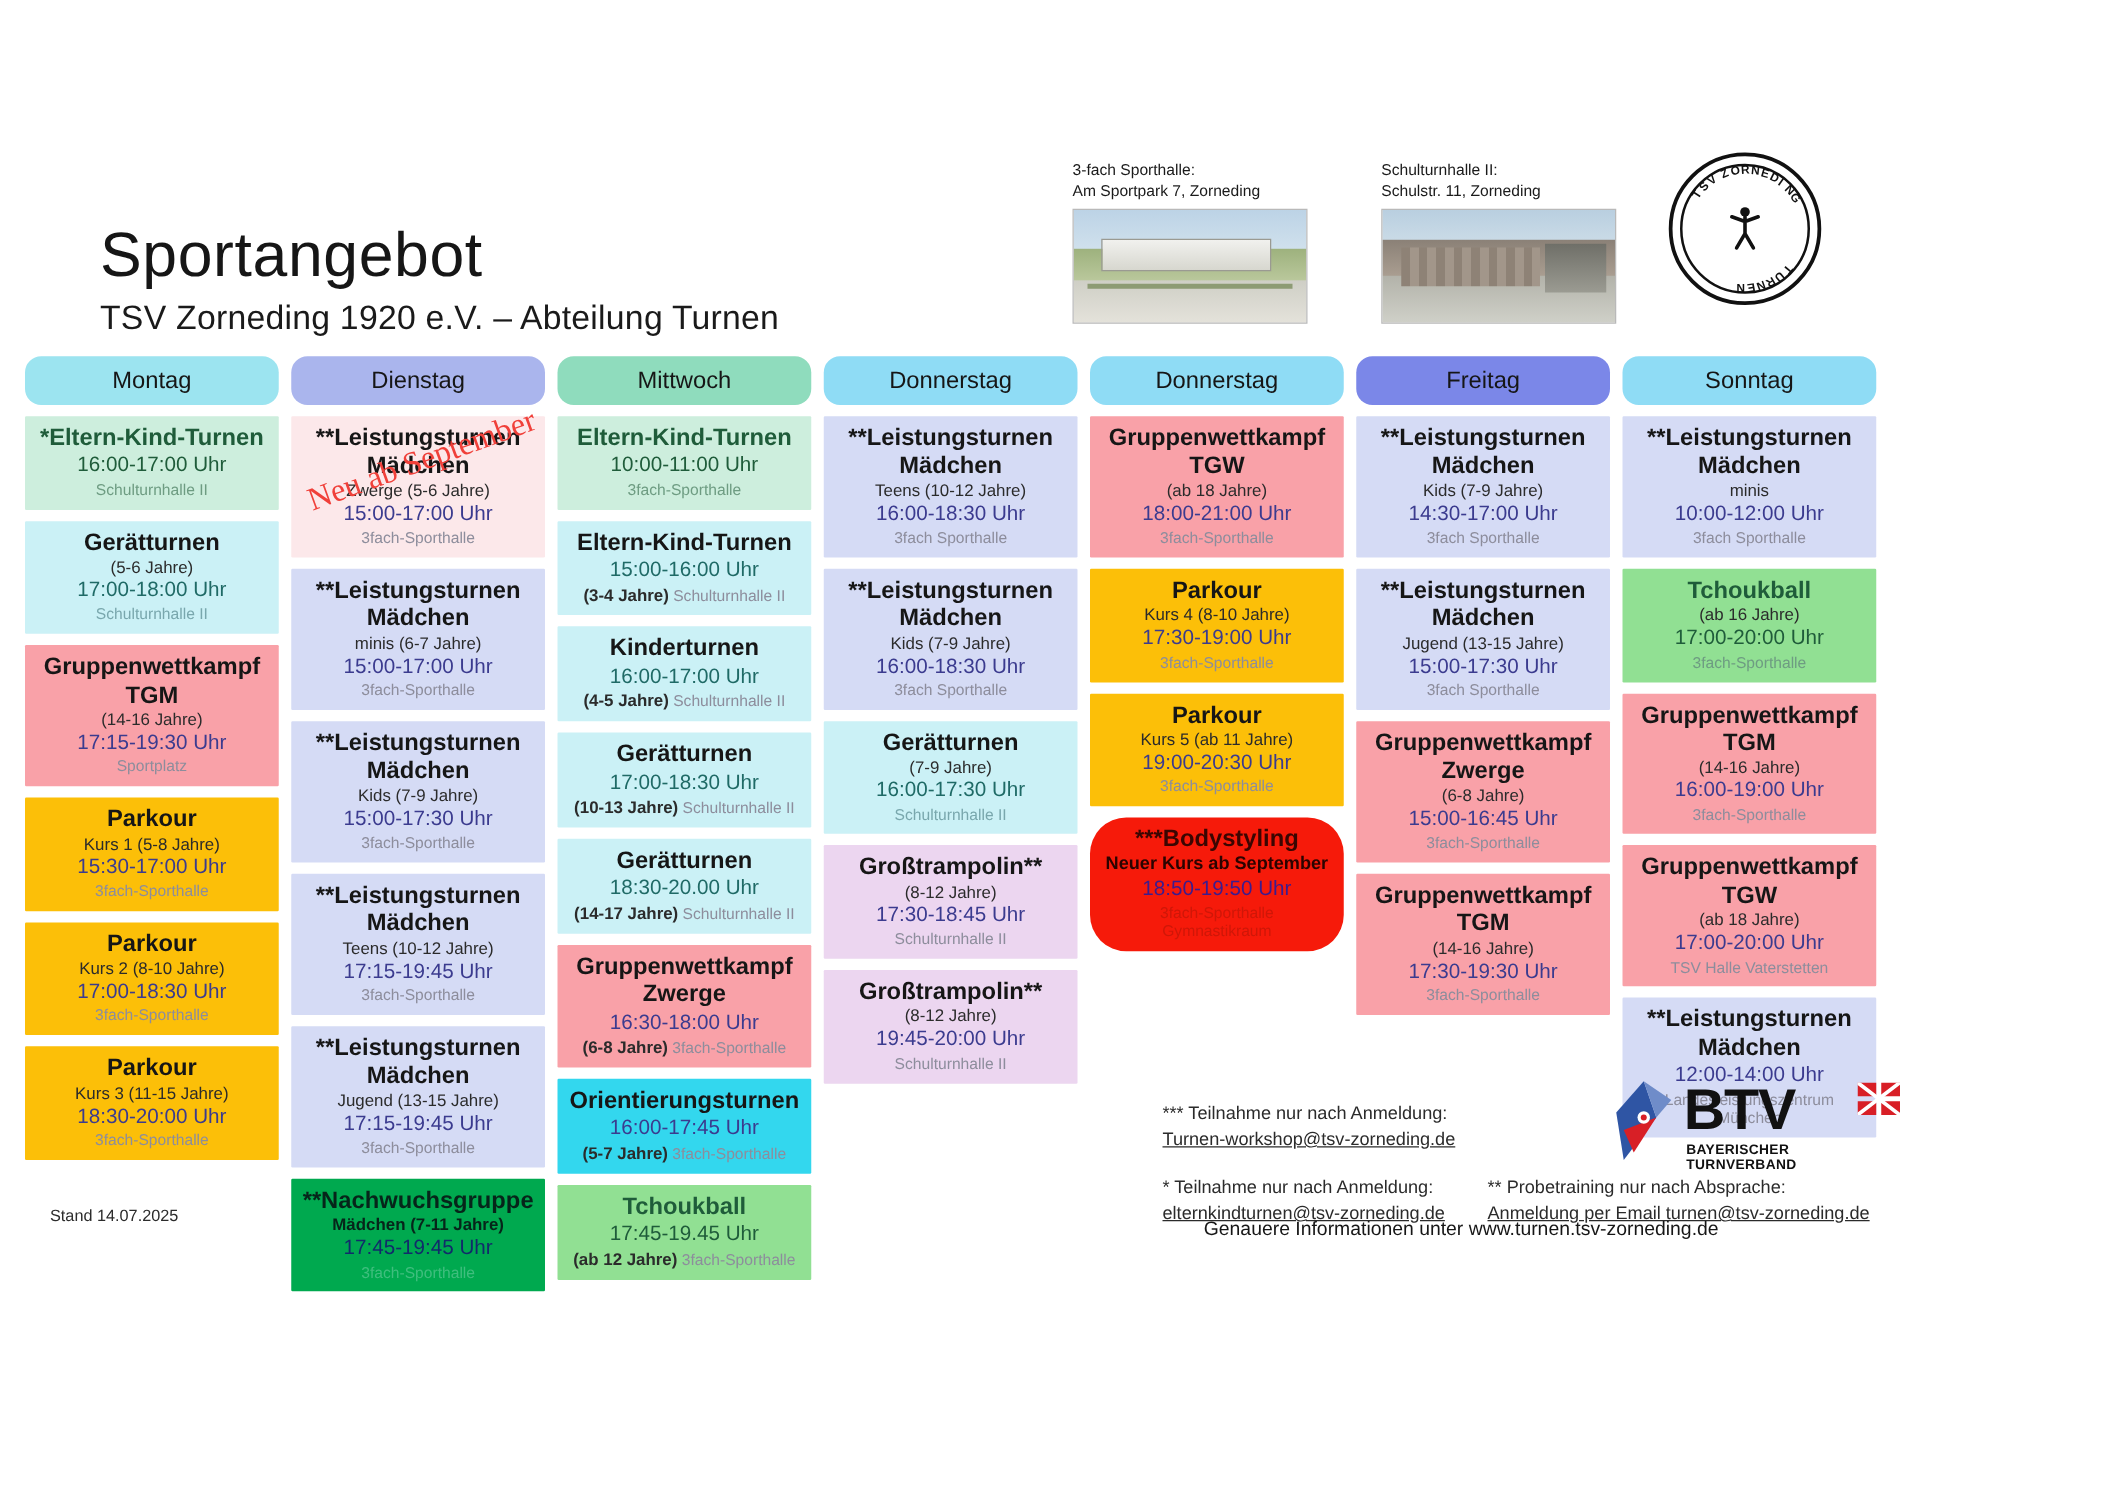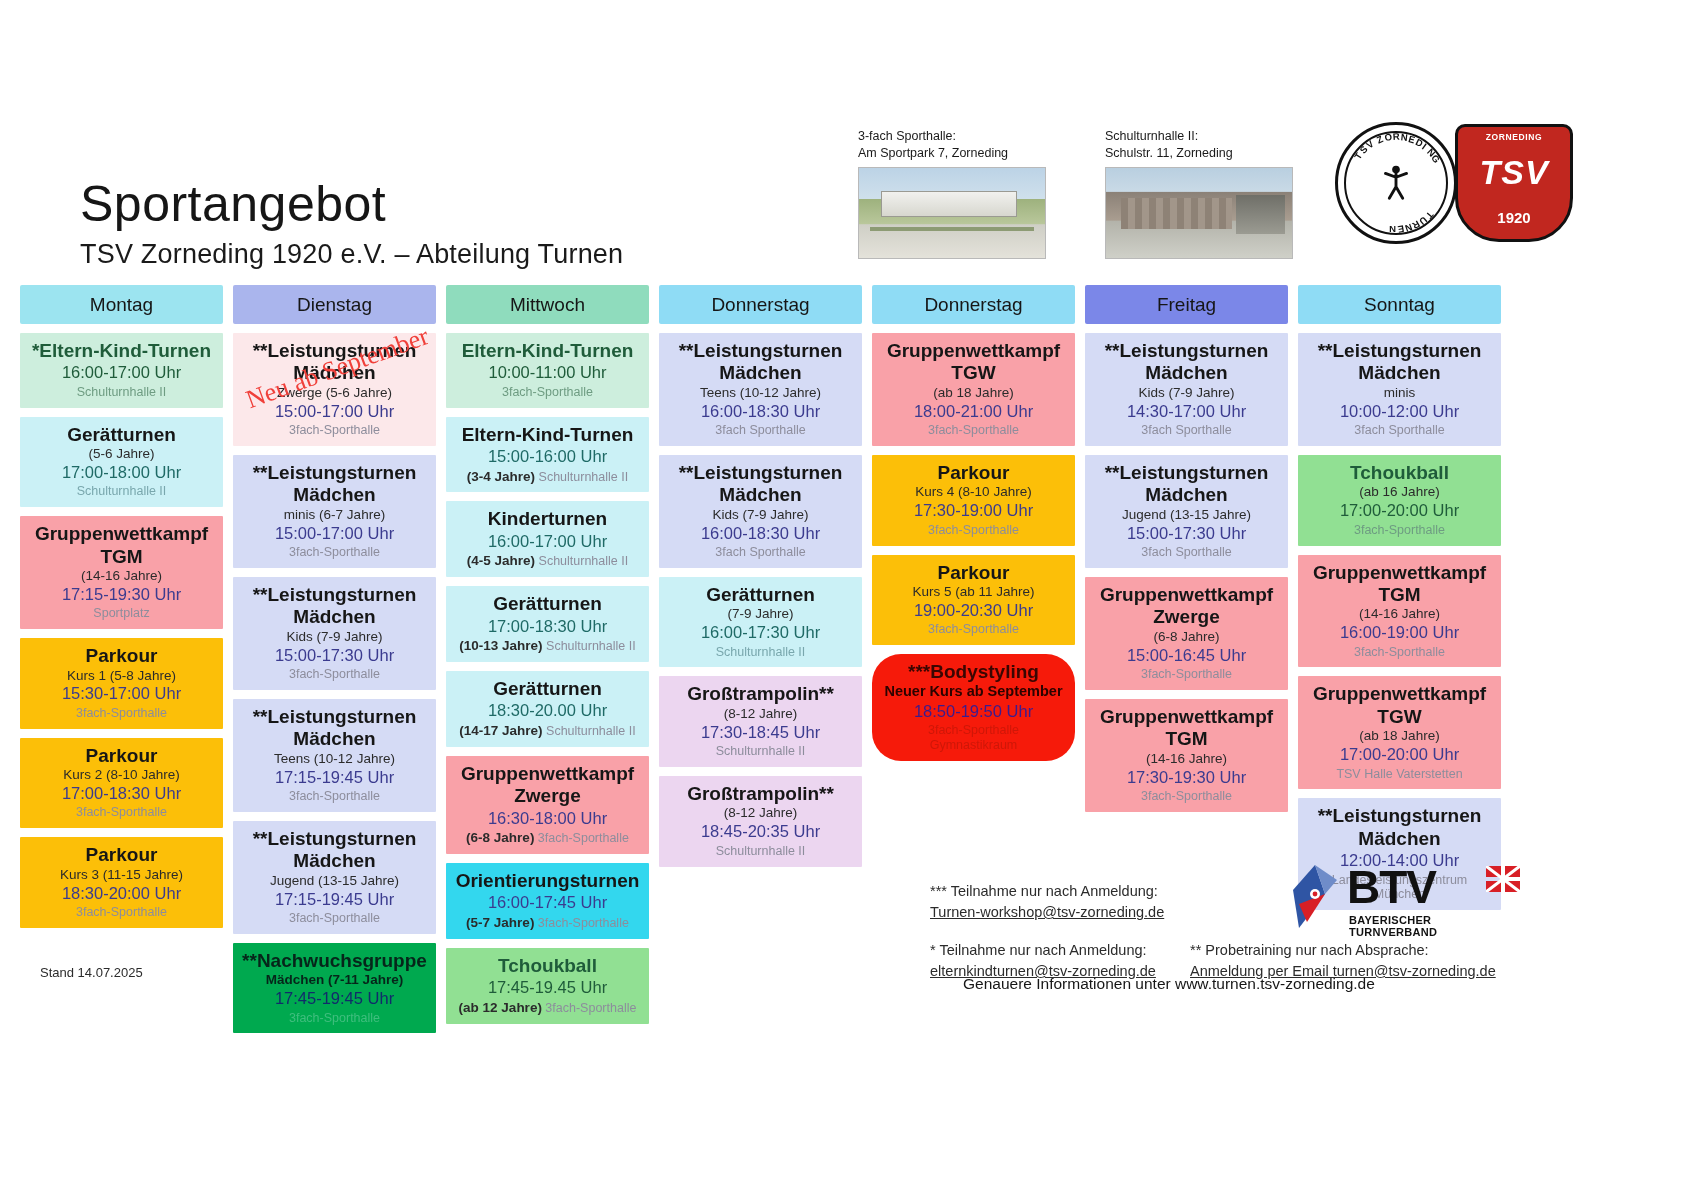--- a/index.html
+++ b/index.html
@@ -66,21 +66,21 @@
     letter-spacing:-1px;color:#111;line-height:1;}
   .btv .btv-sub{position:absolute;left:64px;top:52px;font-size:11px;font-weight:bold;
     letter-spacing:.3px;color:#111;}
   .btv .btv-flag{position:absolute;right:0;top:4px;width:34px;height:26px;}
 
   
   .grid{position:absolute;left:20px;top:285px;width:1492px;display:flex;gap:10px;}
   .col{width:203px;display:flex;flex-direction:column;gap:9px;}
   .day-head{
     height:39px;display:flex;align-items:center;justify-content:center;
-    font-size:19px;color:#161616;border-radius:2px;
+    font-size:19px;color:#161616;border-radius:13px;
   }
   .card{
     padding:7px 4px 8px;text-align:center;line-height:1.18;border-radius:1px;
   }
   .card .l1{font-size:19px;color:#161616;font-weight:600;}
   .card .l2{font-size:13.5px;color:#2b2b2b;}
   .card .time{font-size:16.5px;color:#3b3b8f;margin-top:1px;}
   .card .loc{font-size:12.5px;color:#8d8d9c;margin-top:2px;}
   .card.green .l1,.card.green .time{color:#1f5c3a;}
   .card.green .loc{color:#6e9c82;}
@@ -158,25 +158,20 @@
       <span style="transform:rotate(54deg) translate(0,-52px);">G</span>
       <span style="transform:rotate(130deg) translate(0,-52px);">T</span>
       <span style="transform:rotate(140deg) translate(0,-52px);">U</span>
       <span style="transform:rotate(150deg) translate(0,-52px);">R</span>
       <span style="transform:rotate(160deg) translate(0,-52px);">N</span>
       <span style="transform:rotate(170deg) translate(0,-52px);">E</span>
       <span style="transform:rotate(180deg) translate(0,-52px);">N</span>
     </div>
   </div>
 
-  <div class="logo-tsv-shield" style="left:1455px;top:124px;">
-    <div class="top">ZORNEDING</div>
-    <div class="tsv">TSV</div>
-    <div class="yr">1920</div>
-  </div>
 
   <div class="grid" id="grid">
       <div class="col">
         <div class="day-head" style="background: rgb(156, 228, 240);">Montag</div>
         <div class="card green" style="background: rgb(205, 238, 221);">
           <div class="l1">*Eltern-Kind-Turnen</div>
           <div class="time">16:00-17:00 Uhr</div>
           <div class="loc" style="white-space: pre-line;">Schulturnhalle II</div>
         </div>
         <div class="card cyan" style="background: rgb(203, 241, 246);">
@@ -314,21 +309,21 @@
         </div>
         <div class="card " style="background: rgb(236, 214, 240);">
           <div class="l1">Großtrampolin**</div>
           <div class="l2">(8-12 Jahre)</div>
           <div class="time">17:30-18:45 Uhr</div>
           <div class="loc" style="white-space: pre-line;">Schulturnhalle II</div>
         </div>
         <div class="card " style="background: rgb(236, 214, 240);">
           <div class="l1">Großtrampolin**</div>
           <div class="l2">(8-12 Jahre)</div>
-          <div class="time">18:45-20:35 Uhr</div>
+          <div class="time">19:45-20:00 Uhr</div>
           <div class="loc" style="white-space: pre-line;">Schulturnhalle II</div>
         </div>
       </div>
       <div class="col">
         <div class="day-head" style="background: rgb(143, 220, 245);">Donnerstag</div>
         <div class="card " style="background: rgb(249, 161, 168);">
           <div class="l1">Gruppenwettkampf TGW</div>
           <div class="l2">(ab 18 Jahre)</div>
           <div class="time">18:00-21:00 Uhr</div>
           <div class="loc" style="white-space: pre-line;">3fach-Sporthalle</div>

